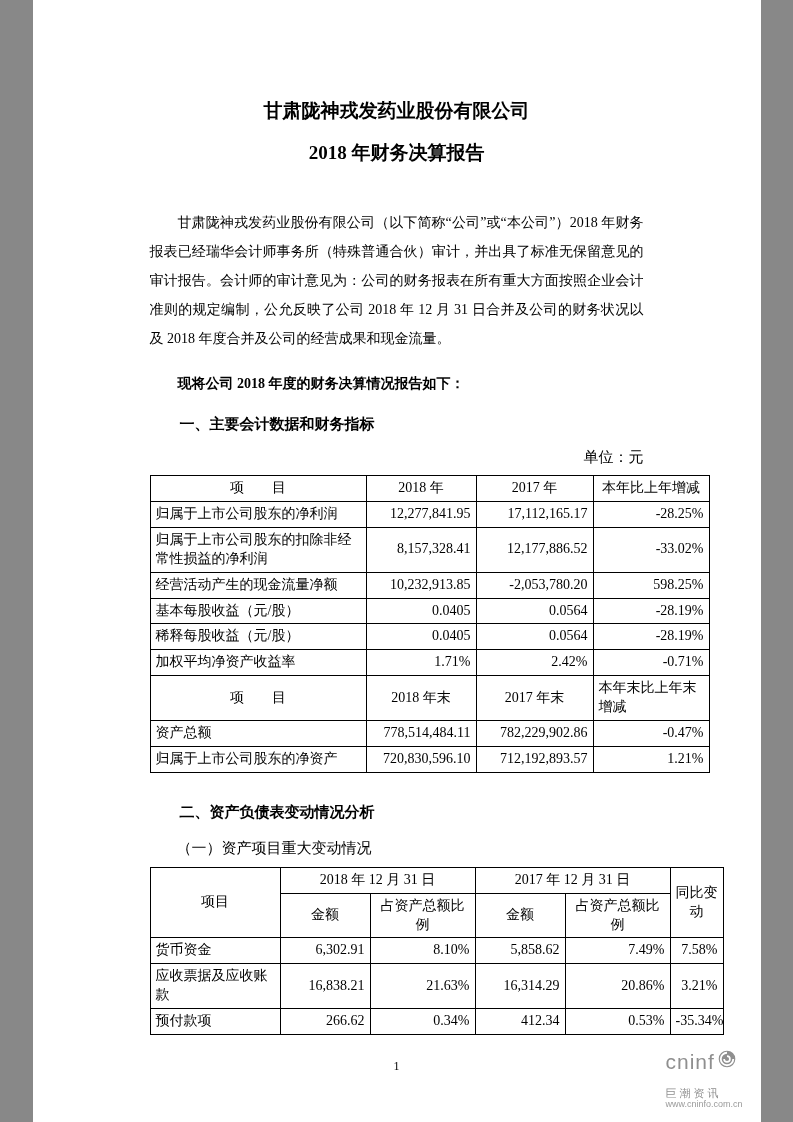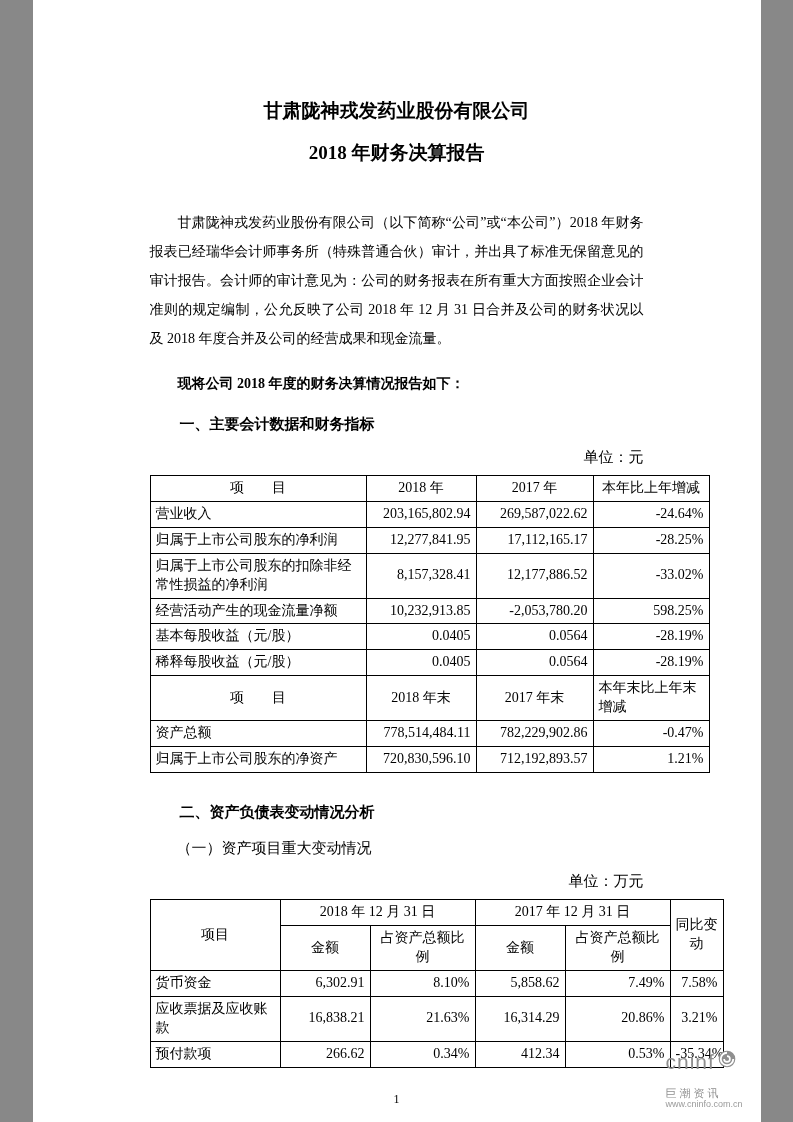--- a/index.html
+++ b/index.html
@@ -146,26 +146,20 @@
           <col class="c-chg">
       </colgroup>
       <tbody>
         <tr>
           <td class="center">项　　目</td>
           <td class="center">2018 年</td>
           <td class="center">2017 年</td>
           <td class="center">本年比上年增减</td>
         </tr>
         <tr>
-          <td class="label">营业收入</td>
-          <td class="num">203,165,802.94</td>
-          <td class="num">269,587,022.62</td>
-          <td class="num">-24.64%</td>
-        </tr>
-        <tr>
           <td class="label">归属于上市公司股东的净利润</td>
           <td class="num">12,277,841.95</td>
           <td class="num">17,112,165.17</td>
           <td class="num">-28.25%</td>
         </tr>
         <tr>
           <td class="label">归属于上市公司股东的扣除非经常性损益的净利润</td>
           <td class="num">8,157,328.41</td>
           <td class="num">12,177,886.52</td>
           <td class="num">-33.02%</td>
@@ -182,20 +176,26 @@
           <td class="num">0.0564</td>
           <td class="num">-28.19%</td>
         </tr>
         <tr>
           <td class="label">稀释每股收益（元/股）</td>
           <td class="num">0.0405</td>
           <td class="num">0.0564</td>
           <td class="num">-28.19%</td>
         </tr>
         <tr>
+          <td class="label">加权平均净资产收益率</td>
+          <td class="num">1.71%</td>
+          <td class="num">2.42%</td>
+          <td class="num">-0.71%</td>
+        </tr>
+        <tr>
           <td class="center">项　　目</td>
           <td class="center">2018 年末</td>
           <td class="center">2017 年末</td>
           <td class="label">本年末比上年末增减</td>
         </tr>
         <tr>
           <td class="label">资产总额</td>
           <td class="num">778,514,484.11</td>
           <td class="num">782,229,902.86</td>
           <td class="num">-0.47%</td>
@@ -204,21 +204,20 @@
           <td class="label">归属于上市公司股东的净资产</td>
           <td class="num">720,830,596.10</td>
           <td class="num">712,192,893.57</td>
           <td class="num">1.21%</td>
         </tr>
       </tbody>
     </table>
 
     <div class="section-heading" style="margin-top:24px;">二、资产负债表变动情况分析</div>
     <div class="subsection-heading">（一）资产项目重大变动情况</div>
-    <div class="unit-label t2">单位：万元</div>
 
     <table class="t2">
       <colgroup>
         <col class="c2-item">
           <col class="c2-amt">
           <col class="c2-rat">
           <col class="c2-amt">
           <col class="c2-rat">
           <col class="c2-yoy">
       </colgroup>

